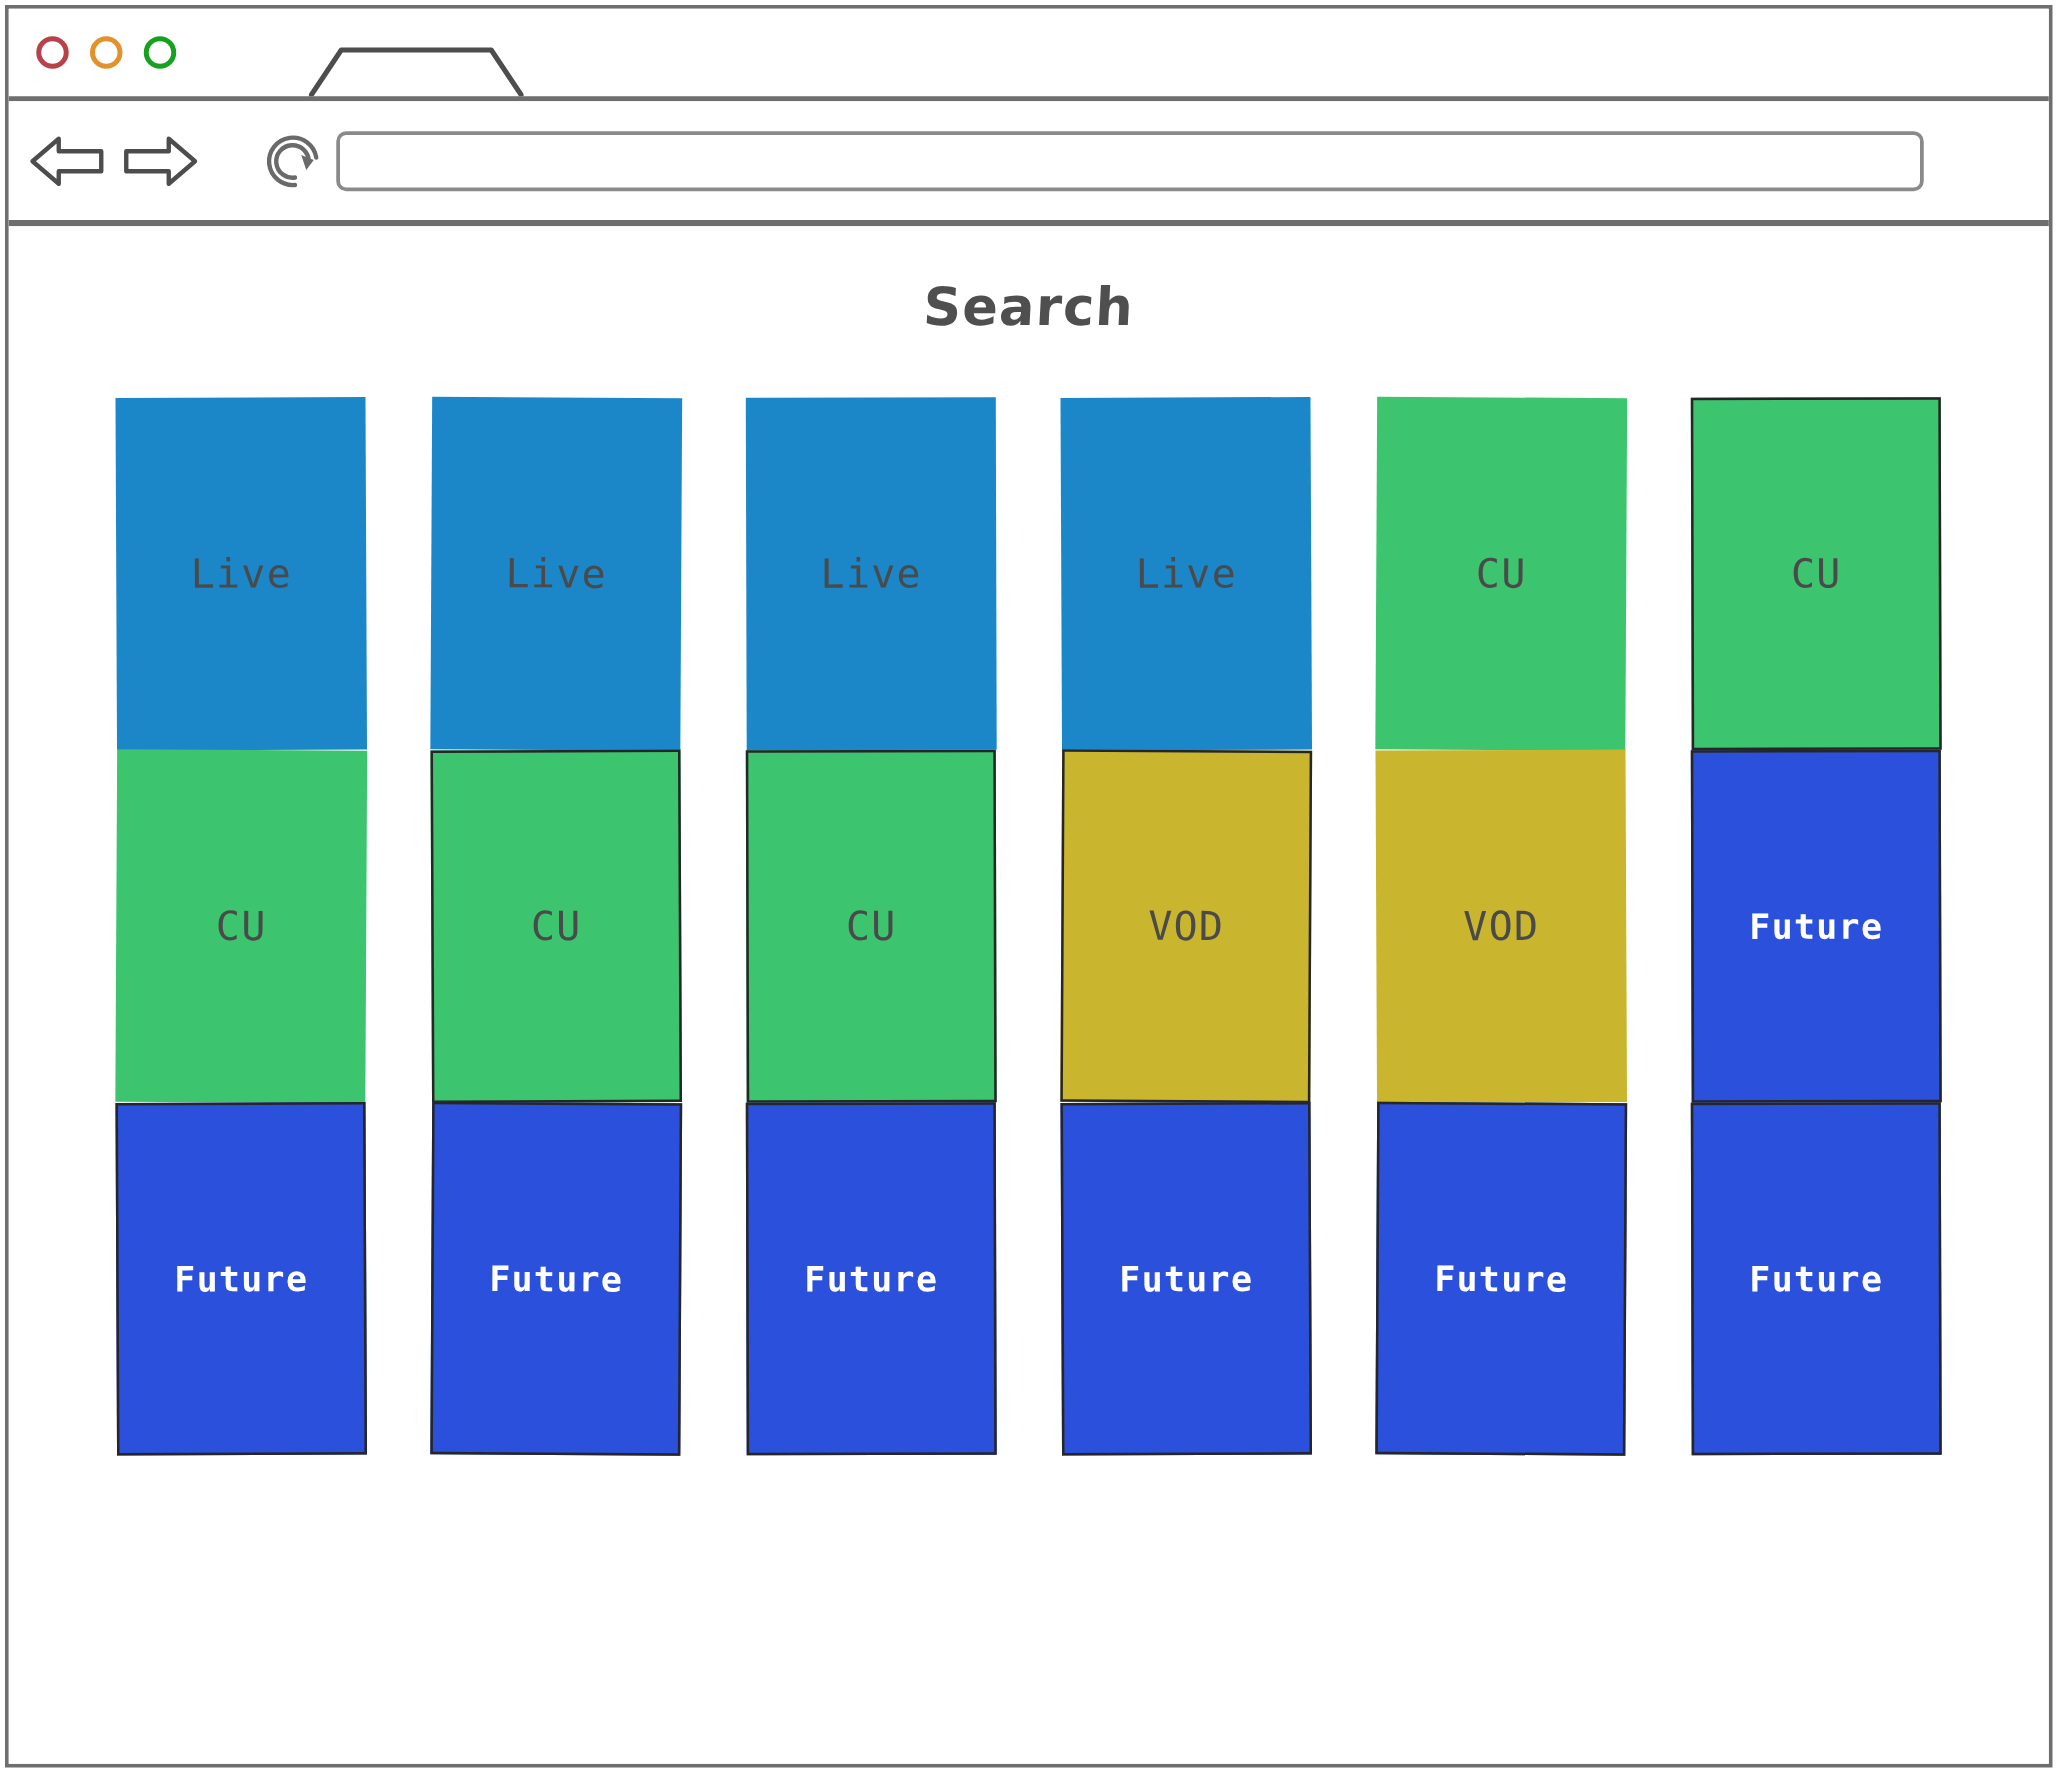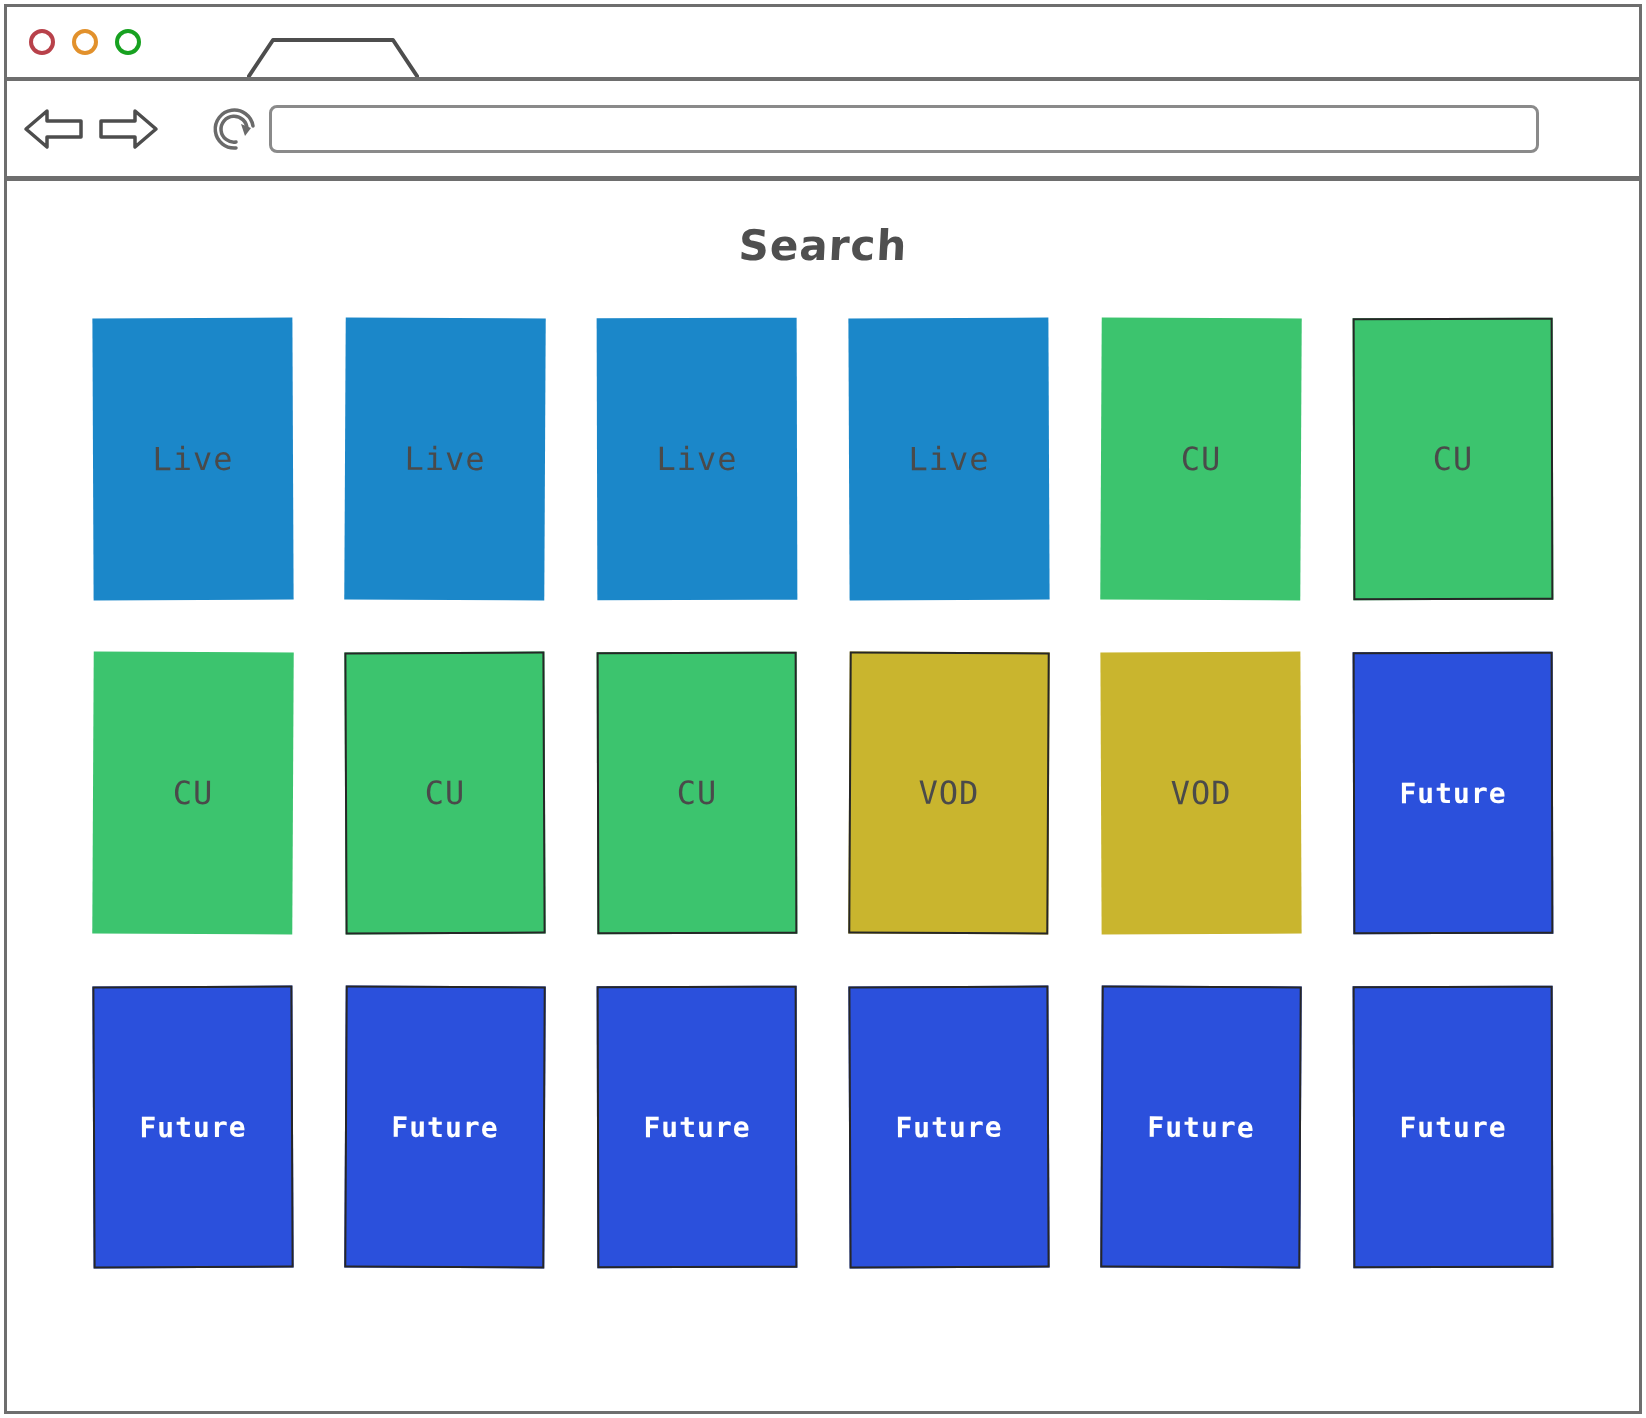--- a/index.html
+++ b/index.html
@@ -126,21 +126,20 @@
     transform: skewX(-3deg);
   }
 
   
   .card-grid {
     margin: 48px auto 0 auto;
     width: 1460px;
     display: grid;
     grid-template-columns: repeat(6, 200px);
     justify-content: space-between;
-    row-gap: 52px;
   }
 
   .card {
     position: relative;
     height: 282px;
     display: flex;
     align-items: center;
     justify-content: center;
     font-family: "DejaVu Sans Mono", monospace;
     font-size: 32px;

